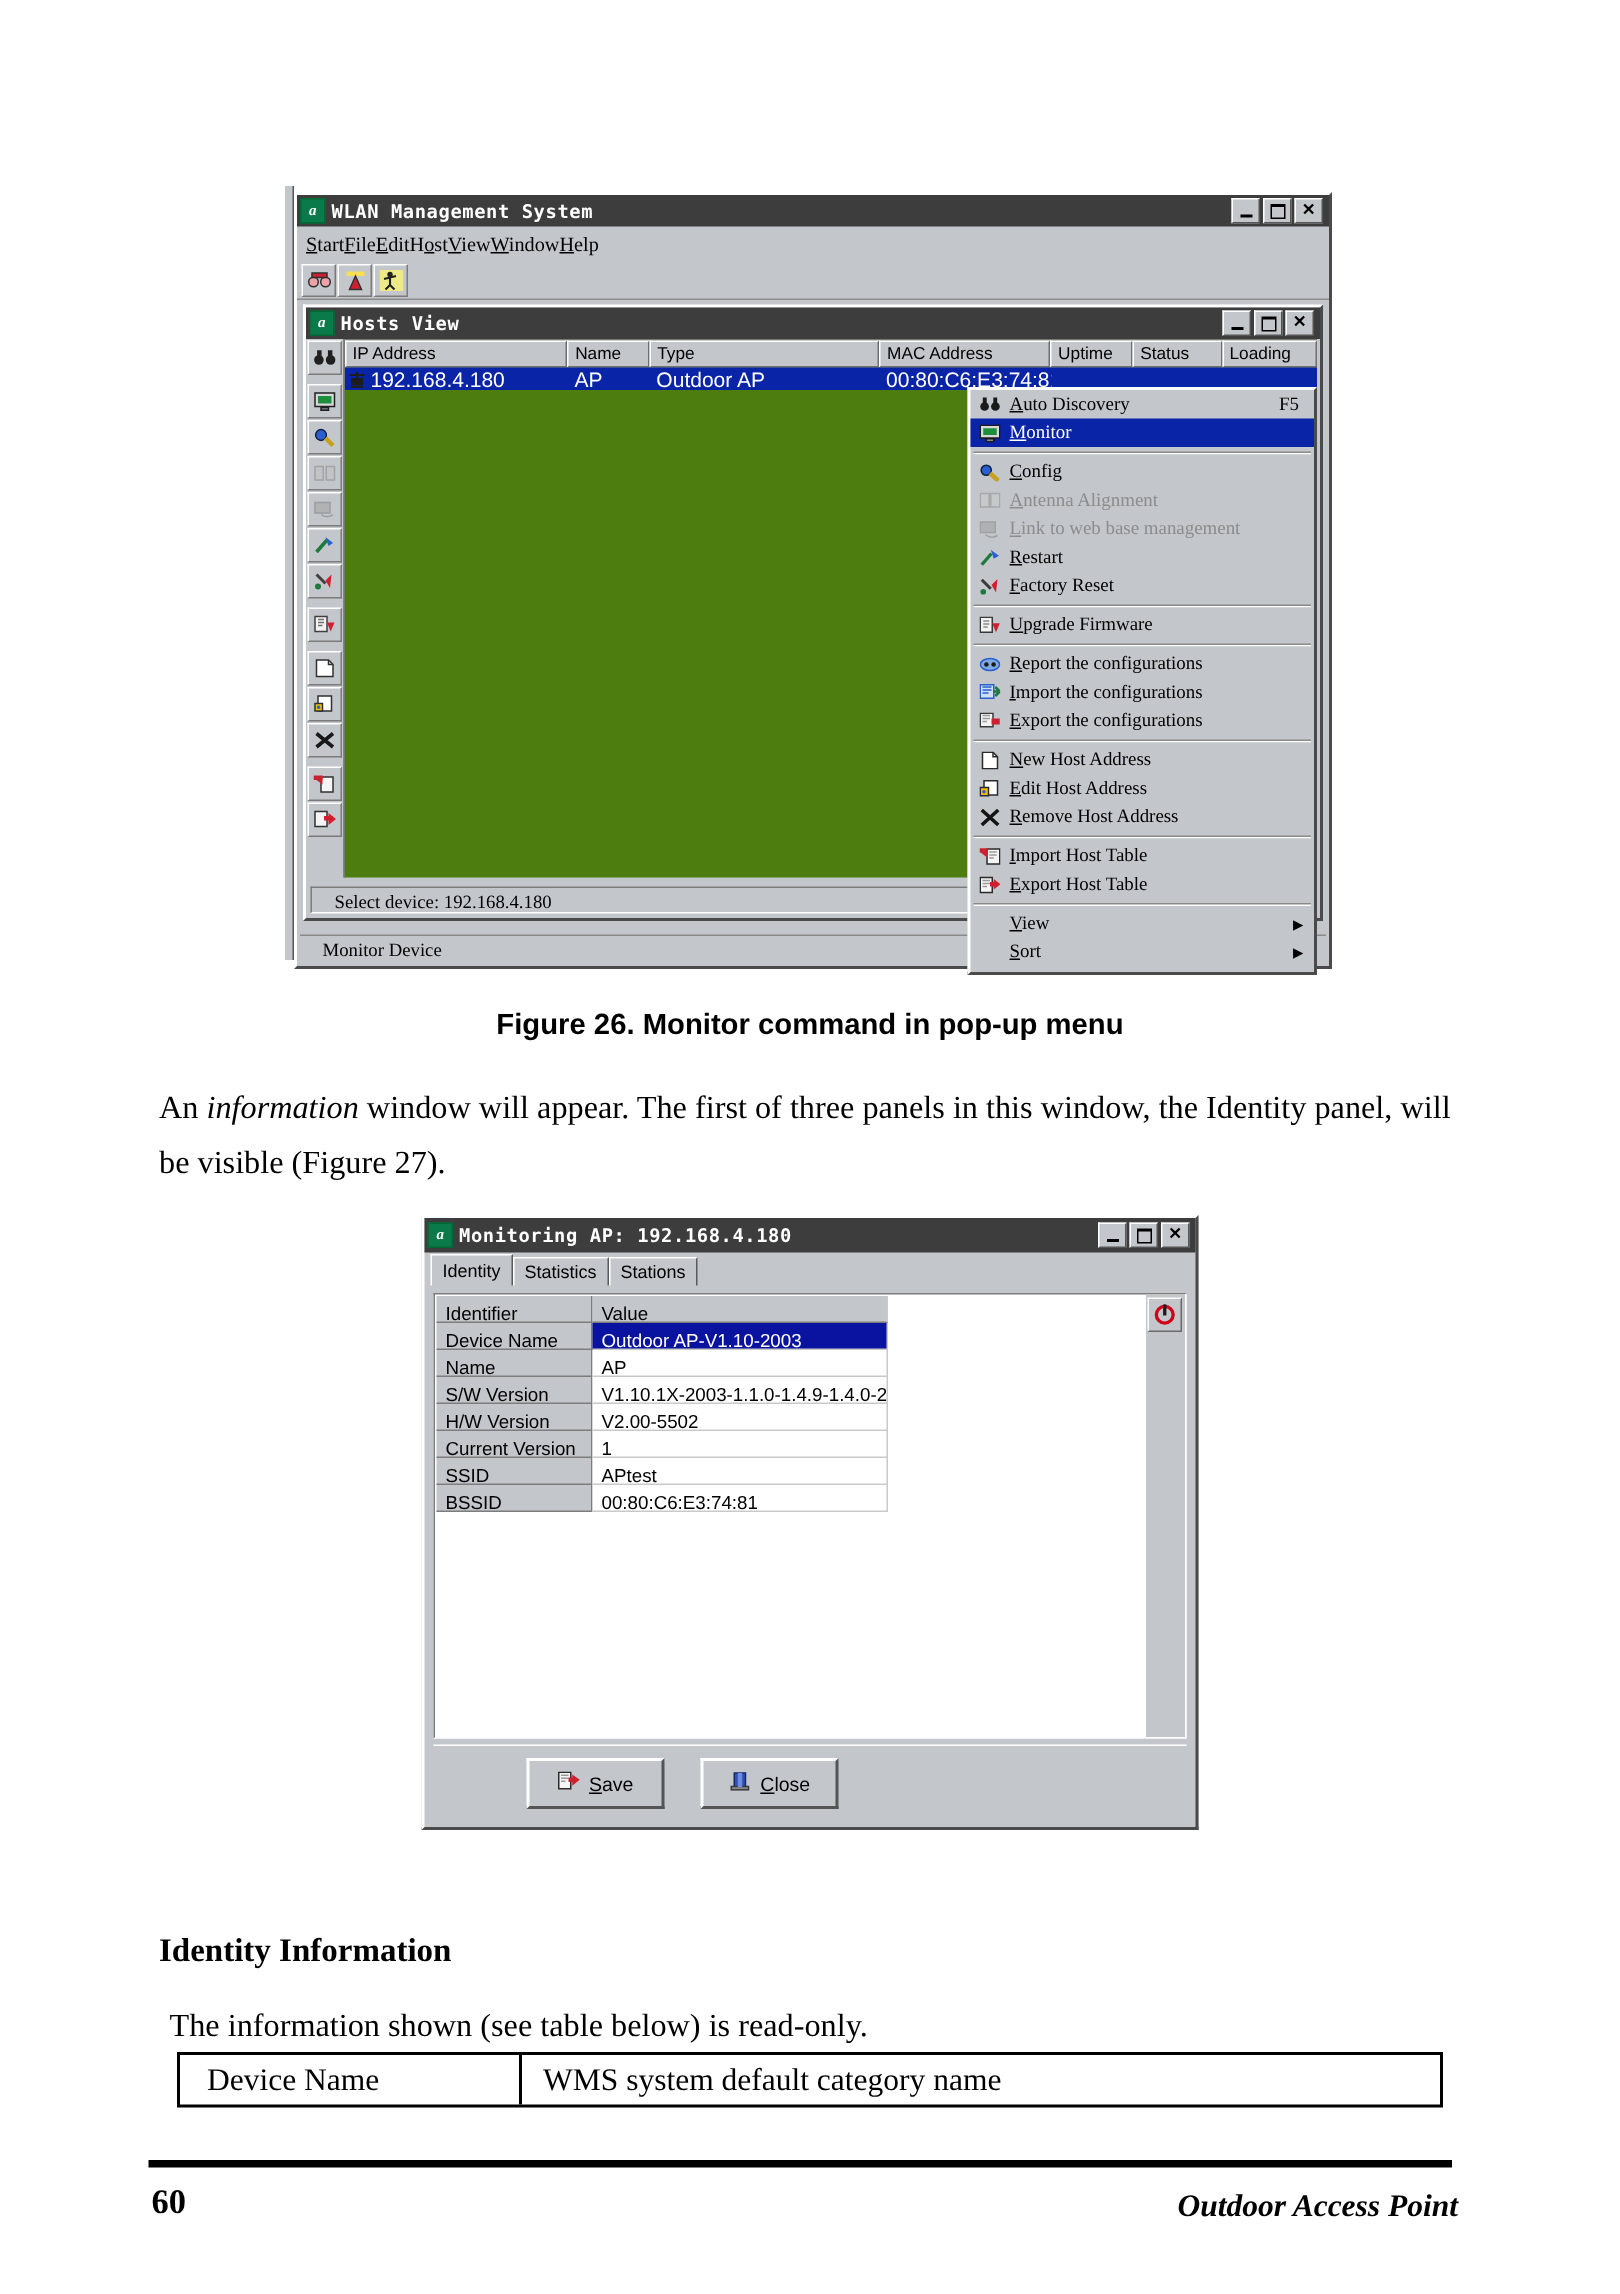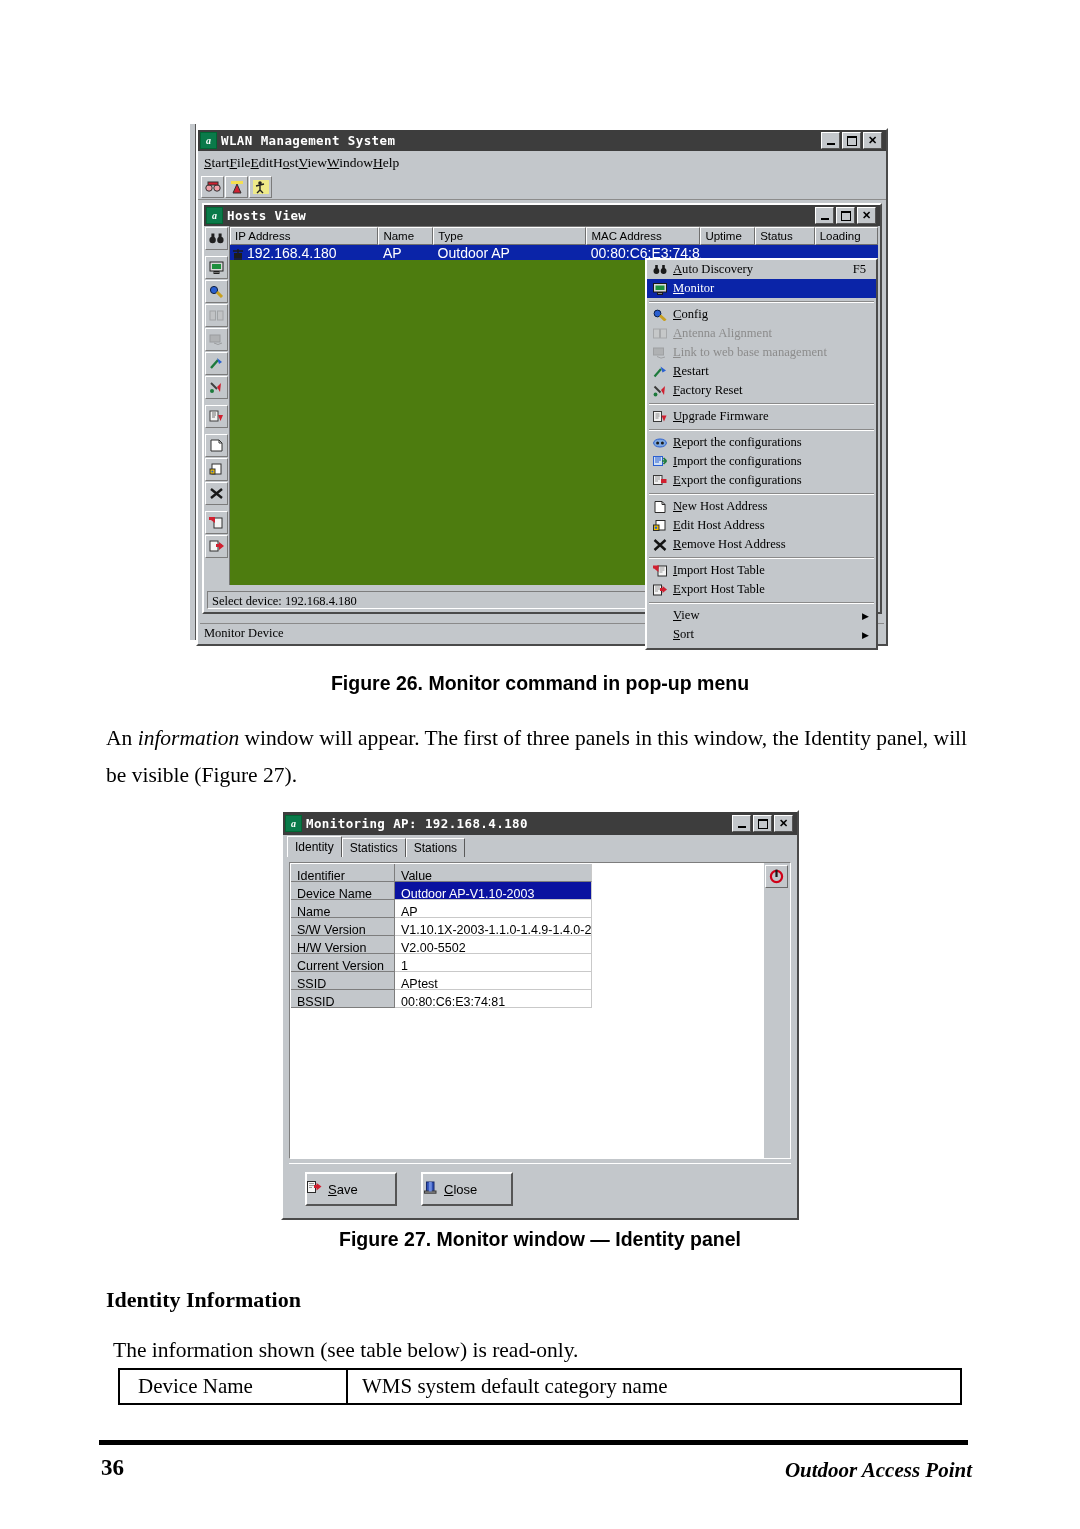--- a/index.html
+++ b/index.html
@@ -67,43 +67,43 @@
   .mi{height:19px;display:flex;align-items:center;padding-left:3px;white-space:nowrap;}
   .mi .ic{width:19px;height:16px;display:flex;align-items:center;justify-content:center;margin-right:4px;flex:0 0 19px;}
   .mi .lb u{text-decoration:underline;}
   .mi.sel{background:#0a24a8;color:#fff;}
   .mi.dis{color:#8c8c8c;}
   .mi .key{margin-left:auto;padding-right:10px;}
   .mi .arw{margin-left:auto;padding-right:7px;font-size:9px;}
   .msep{height:1px;background:#8a8a8a;margin:3px 2px 2px 2px;border-bottom:1px solid #fff;}
 
   
-  .sbar{font-family:"Liberation Serif",serif;font-size:12.5px;padding-left:4px;
+  .sbar{font-family:"Liberation Serif",serif;font-size:12.5px;padding-left:15px;
         color:#000;box-sizing:border-box;}
 
   
   .tabs{display:flex;height:20px;align-items:flex-end;padding-left:4px;}
   .tab{height:18px;background:#c3c7cb;border-top:1px solid #fff;border-left:1px solid #fff;
        border-right:1px solid #5a5a5a;padding:0 7px;font-family:"Liberation Sans",sans-serif;
        font-size:12px;line-height:18px;color:#000;}
   .tab.act{height:20px;line-height:20px;}
   .grid{border:1px solid #8a8a8a;background:#fff;}
   .grow{display:flex;height:18px;}
   .gk{width:104px;background:#c3c7cb;border-right:1px solid #7d7d7d;border-bottom:1px solid #7d7d7d;
       font-family:"Liberation Sans",sans-serif;font-size:12.5px;color:#000;
       padding-left:6px;line-height:24px;box-sizing:border-box;white-space:nowrap;overflow:hidden;}
   .gv{width:197px;border-bottom:1px solid #c9c9c9;border-right:1px solid #c9c9c9;
       font-family:"Liberation Sans",sans-serif;font-size:12.5px;color:#000;
       padding-left:6px;line-height:24px;box-sizing:border-box;white-space:nowrap;overflow:hidden;background:#fff;}
   .gv.hl{background:#0a12a0;color:#fff;}
   .gv.hdr{background:#c3c7cb;border-bottom:1px solid #7d7d7d;}
   .btn9{height:30px;background:#c3c7cb;border-top:2px solid #fff;border-left:2px solid #fff;
         border-right:2px solid #555;border-bottom:2px solid #555;
-        display:flex;align-items:center;gap:6px;
-        font-family:"Liberation Sans",sans-serif;font-size:13px;color:#000;}
+        display:flex;align-items:center;justify-content:center;gap:6px;
+        font-family:"Liberation Sans",sans-serif;font-size:13px;color:#000;margin-left:46px;}
   .btn9 u{text-decoration:underline;}
 
   
   .figcap{position:absolute;width:100%;text-align:center;
           font-family:"Liberation Sans",sans-serif;font-weight:bold;font-size:19.5px;color:#000;}
   .para{position:absolute;font-family:"Liberation Serif",serif;font-size:21.5px;
         color:#000;line-height:37px;}
   .para i{font-style:italic;}
   .h2{position:absolute;font-family:"Liberation Serif",serif;font-weight:bold;font-size:22px;color:#000;}
   .tblbox{position:absolute;border:2px solid #000;display:flex;}
@@ -631,28 +631,27 @@
                 <rect x="1.5" y="10" width="11.5" height="2.2" fill="#8a8a8a" stroke="#3a3a3a"></rect>
                 <rect x="5.8" y="1" width="3" height="9.5" fill="#6d8ce0"></rect>
               </svg>
           </span>
           <span><u>C</u>lose</span>
         </div>
       </div>
     </div>
   </div>
 
-  <div class="figcap" style="top:1228px;">Figure 27.  Monitor window — Identity panel</div>
 
   <div class="h2" style="left:106px;top:1287px;">Identity Information</div>
 
   <div class="para" style="left:113px;top:1334px;width:880px;line-height:32px;">The information shown (see table below) is read-only.</div>
 
   <div class="tblbox" style="left:118px;top:1368px;width:840px;">
     <div class="c1">Device Name</div>
     <div class="c2">WMS system default category name</div>
   </div>
 
   <div class="rule" style="left:99px;top:1440px;width:869px;height:5px;"></div>
-  <div class="pnum" style="left:101px;top:1455px;">36</div>
+  <div class="pnum" style="left:101px;top:1455px;">60</div>
   <div class="foot" style="right:108px;top:1458px;">Outdoor Access Point</div>
 
 </div>
 
 </body></html>

